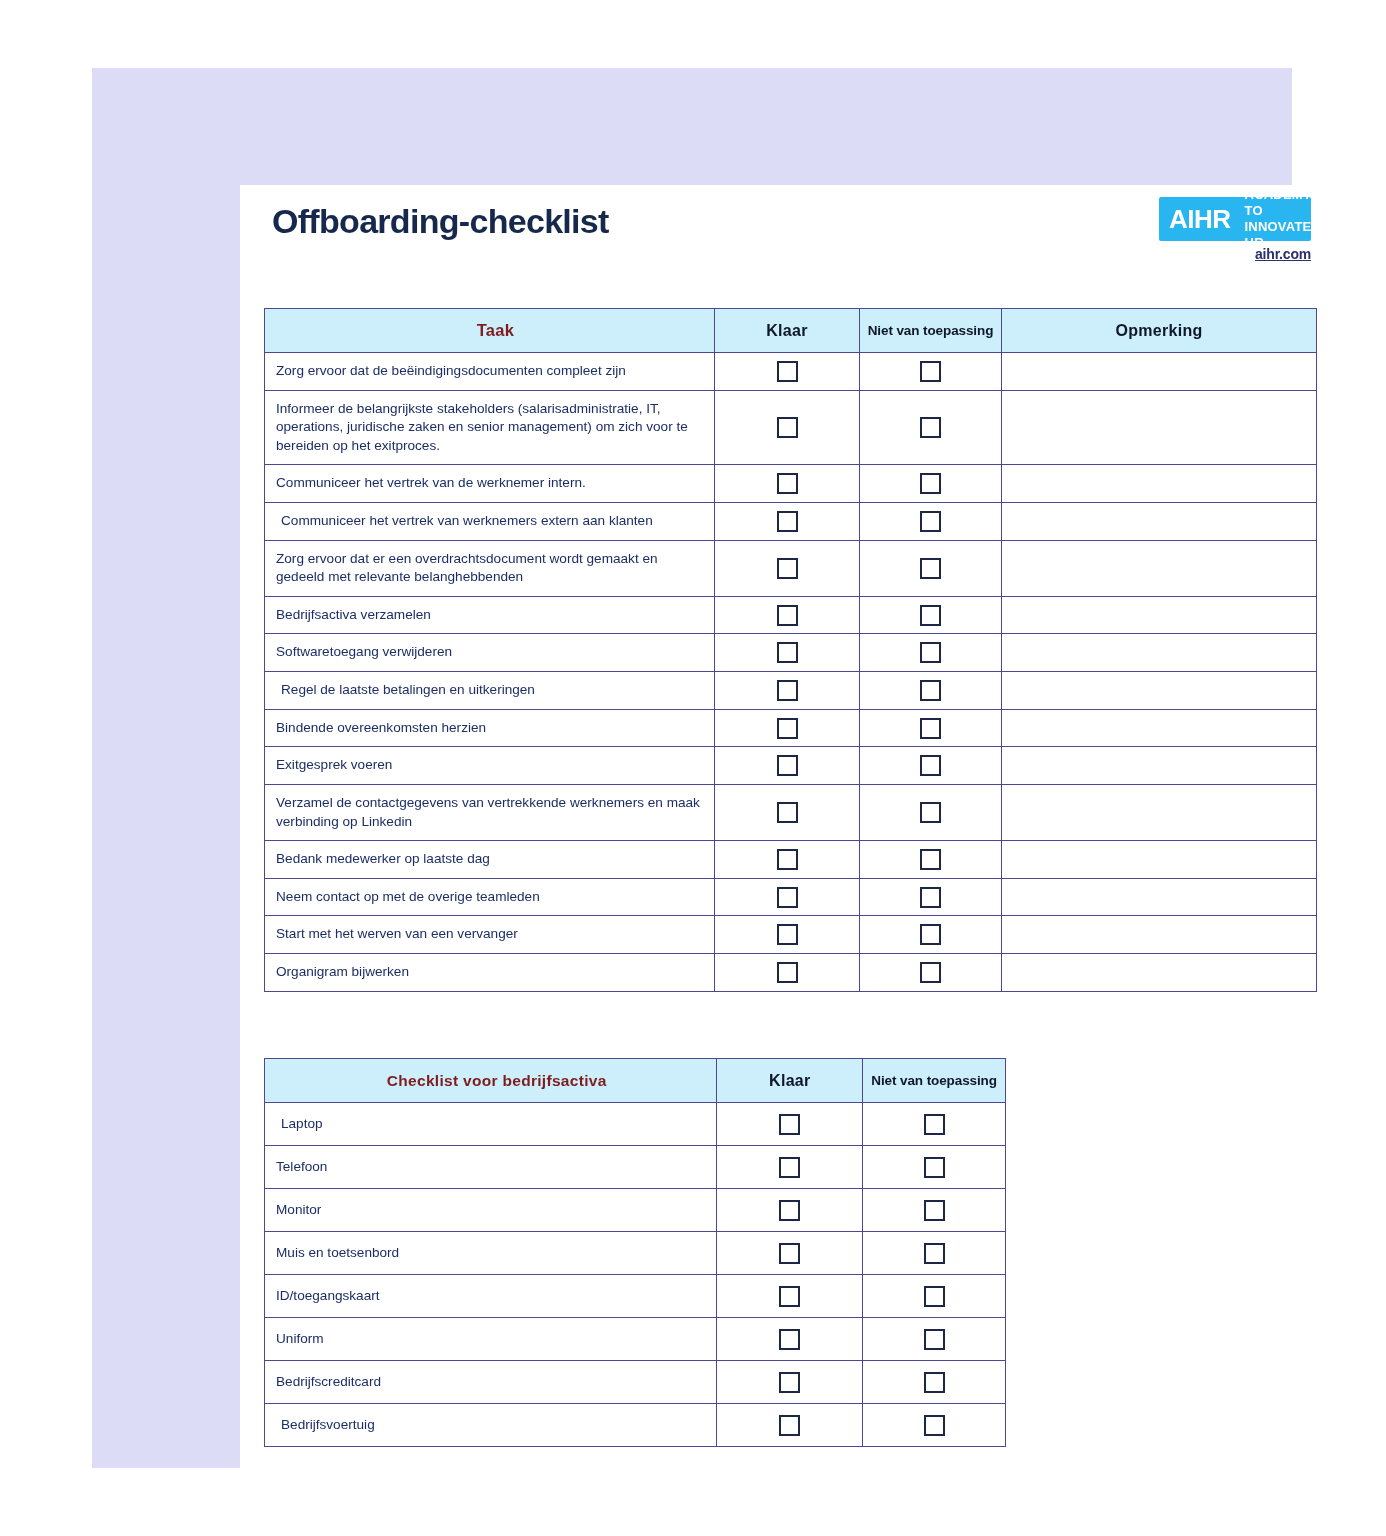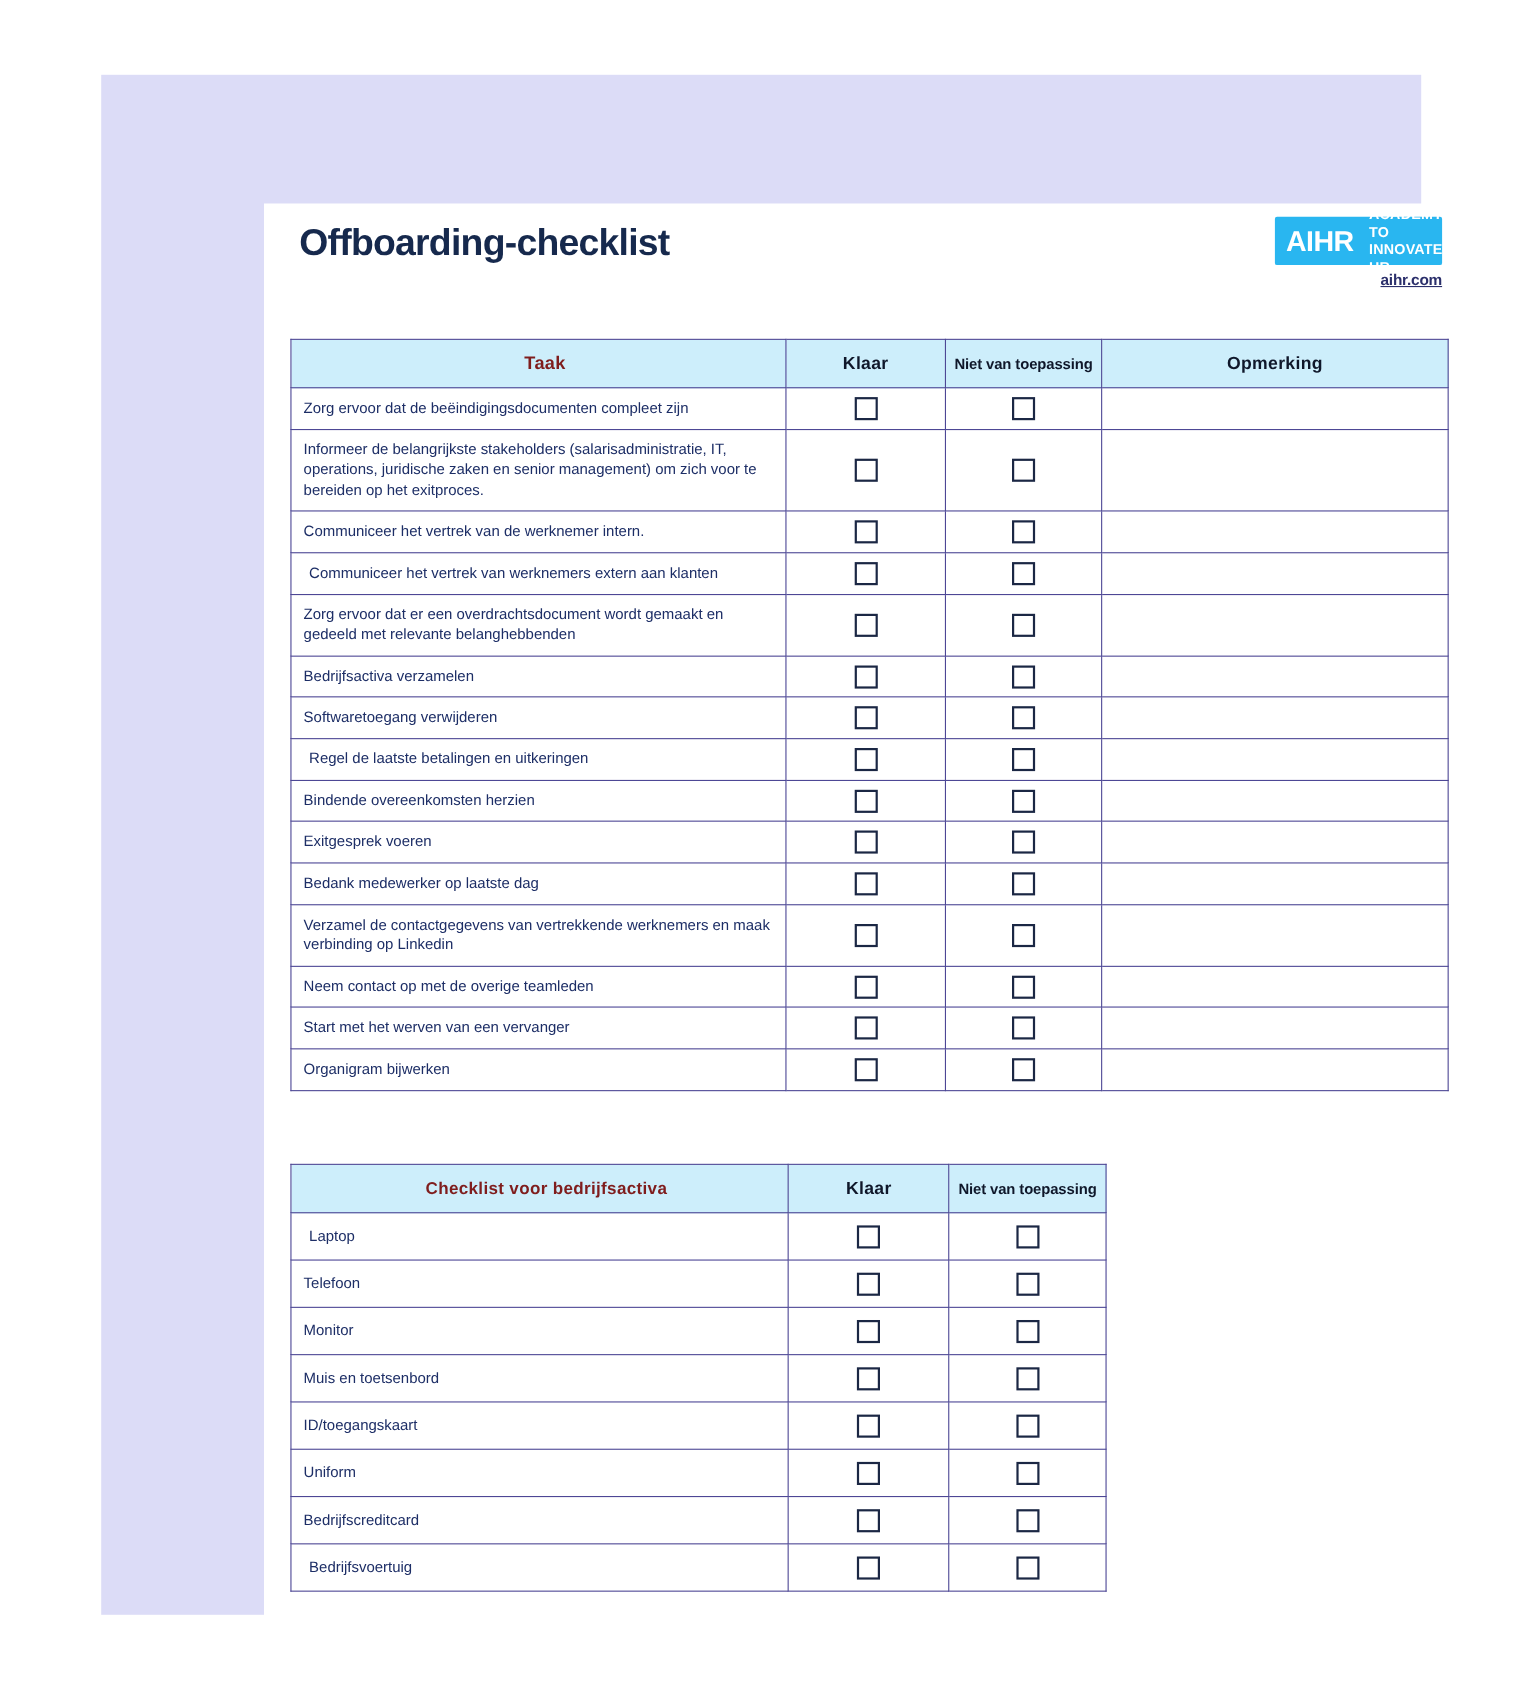--- a/index.html
+++ b/index.html
@@ -257,27 +257,27 @@
               <td class="cb-cell"><span class="checkbox"></span></td>
               <td class="note-cell"></td>
             </tr>
             <tr>
               <td class="task-cell">Exitgesprek voeren</td>
               <td class="cb-cell"><span class="checkbox"></span></td>
               <td class="cb-cell"><span class="checkbox"></span></td>
               <td class="note-cell"></td>
             </tr>
             <tr>
+              <td class="task-cell">Verzamel de contactgegevens van vertrekkende werknemers en maak verbinding op Linkedin</td>
+              <td class="cb-cell"><span class="checkbox"></span></td>
+              <td class="cb-cell"><span class="checkbox"></span></td>
+              <td class="note-cell"></td>
+            </tr>
+            <tr>
               <td class="task-cell">Bedank medewerker op laatste dag</td>
-              <td class="cb-cell"><span class="checkbox"></span></td>
-              <td class="cb-cell"><span class="checkbox"></span></td>
-              <td class="note-cell"></td>
-            </tr>
-            <tr>
-              <td class="task-cell">Verzamel de contactgegevens van vertrekkende werknemers en maak verbinding op Linkedin</td>
               <td class="cb-cell"><span class="checkbox"></span></td>
               <td class="cb-cell"><span class="checkbox"></span></td>
               <td class="note-cell"></td>
             </tr>
             <tr>
               <td class="task-cell">Neem contact op met de overige teamleden</td>
               <td class="cb-cell"><span class="checkbox"></span></td>
               <td class="cb-cell"><span class="checkbox"></span></td>
               <td class="note-cell"></td>
             </tr>

